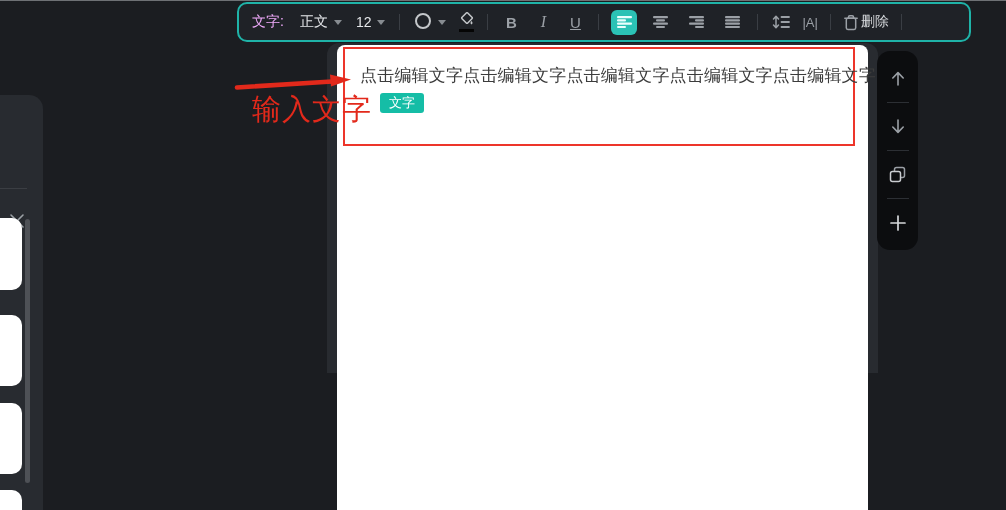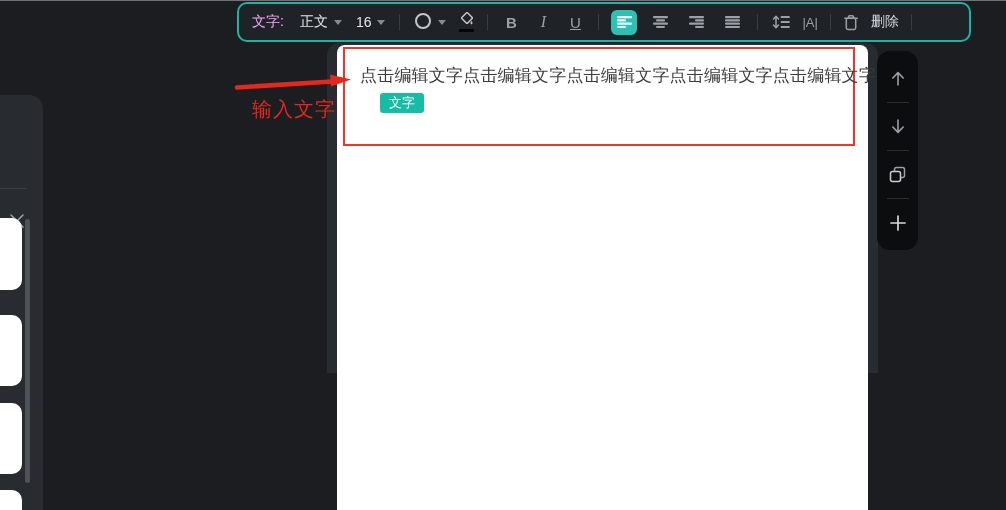--- a/index.html
+++ b/index.html
@@ -30,40 +30,40 @@
     background:#ffffff; border-radius:8px 8px 0 0; }
   .textbox { position:absolute; left:6px; top:2px; width:512px; height:99px;
     border:2px solid #ed352a; padding:13px 0 0 15px; }
   .tline { font-size:17px; line-height:28px; color:#3c3c3c; letter-spacing:.2px; white-space:nowrap; }
   .badge { display:inline-block; margin:3px 0 0 20px; padding:2px 9px 3px;
     background:#15bda6; color:#ffffff; font-size:13px; line-height:15px; border-radius:3px; }
 
   
   .annot-arrow { position:absolute; left:234px; top:74px; z-index:30; }
   .annot-label { position:absolute; left:252px; top:95px; z-index:30;
-    color:#e2291b; font-size:20px; line-height:28px; letter-spacing:1px; }
+    color:#e2291b; font-size:29px; line-height:28px; letter-spacing:1px; }
 
   
   .toolbar { position:absolute; left:237px; top:2px; width:734px; height:40px; z-index:40;
     background:#1f2227; border:2px solid #1fb3a8; border-radius:10px;
     display:flex; align-items:center; padding:0 13px; gap:10px; color:#d9dcde; font-size:14px; }
   .tb-sep { width:1px; height:16px; background:#3a3e44; margin:0 2px; flex:none; }
   .tb-label { color:#f0abfc; margin-right:4px; }
   .tb-drop { display:flex; align-items:center; gap:6px; cursor:pointer; color:#e4e6e9; padding:0 2px; }
   .caret { width:0; height:0; border-left:4px solid transparent; border-right:4px solid transparent;
     border-top:5px solid #878c91; }
   .tb-btn { display:flex; align-items:center; justify-content:center; cursor:pointer;
     color:#9ba0a6; width:22px; height:26px; border-radius:6px; }
   .tb-bold { font-weight:700; font-size:15px; }
   .tb-italic { font-family:"Liberation Serif",serif; font-style:italic; font-size:16px; }
   .tb-under { text-decoration:underline; font-size:15px; }
   .tb-align { width:26px; height:25px; }
   .tb-align.active { background:#2bc2b5; }
   .tb-letter { font-size:13px; letter-spacing:0; color:#9ba0a6; cursor:pointer; }
-  .tb-word { display:flex; align-items:center; gap:12px; cursor:pointer; color:#d6d9dc; }
+  .tb-word { display:flex; align-items:center; gap:2px; cursor:pointer; color:#d6d9dc; }
   .fillbar { position:absolute; left:1px; bottom:0; width:15px; height:3px; background:#050505; }
   .fill-ic { position:relative; width:17px; height:20px; cursor:pointer; }
 
   
   .right-rail { position:absolute; left:877px; top:51px; width:41px; height:199px;
     background:#0c0d0f; border-radius:13px; display:flex; flex-direction:column;
     align-items:center; justify-content:space-evenly; padding:4px 0; }
   .rail-btn { width:41px; height:30px; display:flex; align-items:center; justify-content:center; cursor:pointer; }
   .rail-sep { width:22px; height:1px; background:#2c2f34; }
 </style>
@@ -110,21 +110,21 @@
 
 <div class="toolbar">
   <span class="tb-label">文字:</span>
 
   <div class="tb-drop">
     <span>正文</span>
     <span class="caret"></span>
   </div>
 
   <div class="tb-drop">
-    <span>16</span>
+    <span>12</span>
     <span class="caret"></span>
   </div>
 
   <div class="tb-sep"></div>
 
   <div class="tb-drop">
     <span>
       <svg width="18" height="18" viewBox="0 0 18 18">
           <circle cx="9" cy="9" r="7" fill="none" stroke="#c4c7ca" stroke-width="2"></circle>
         </svg>

